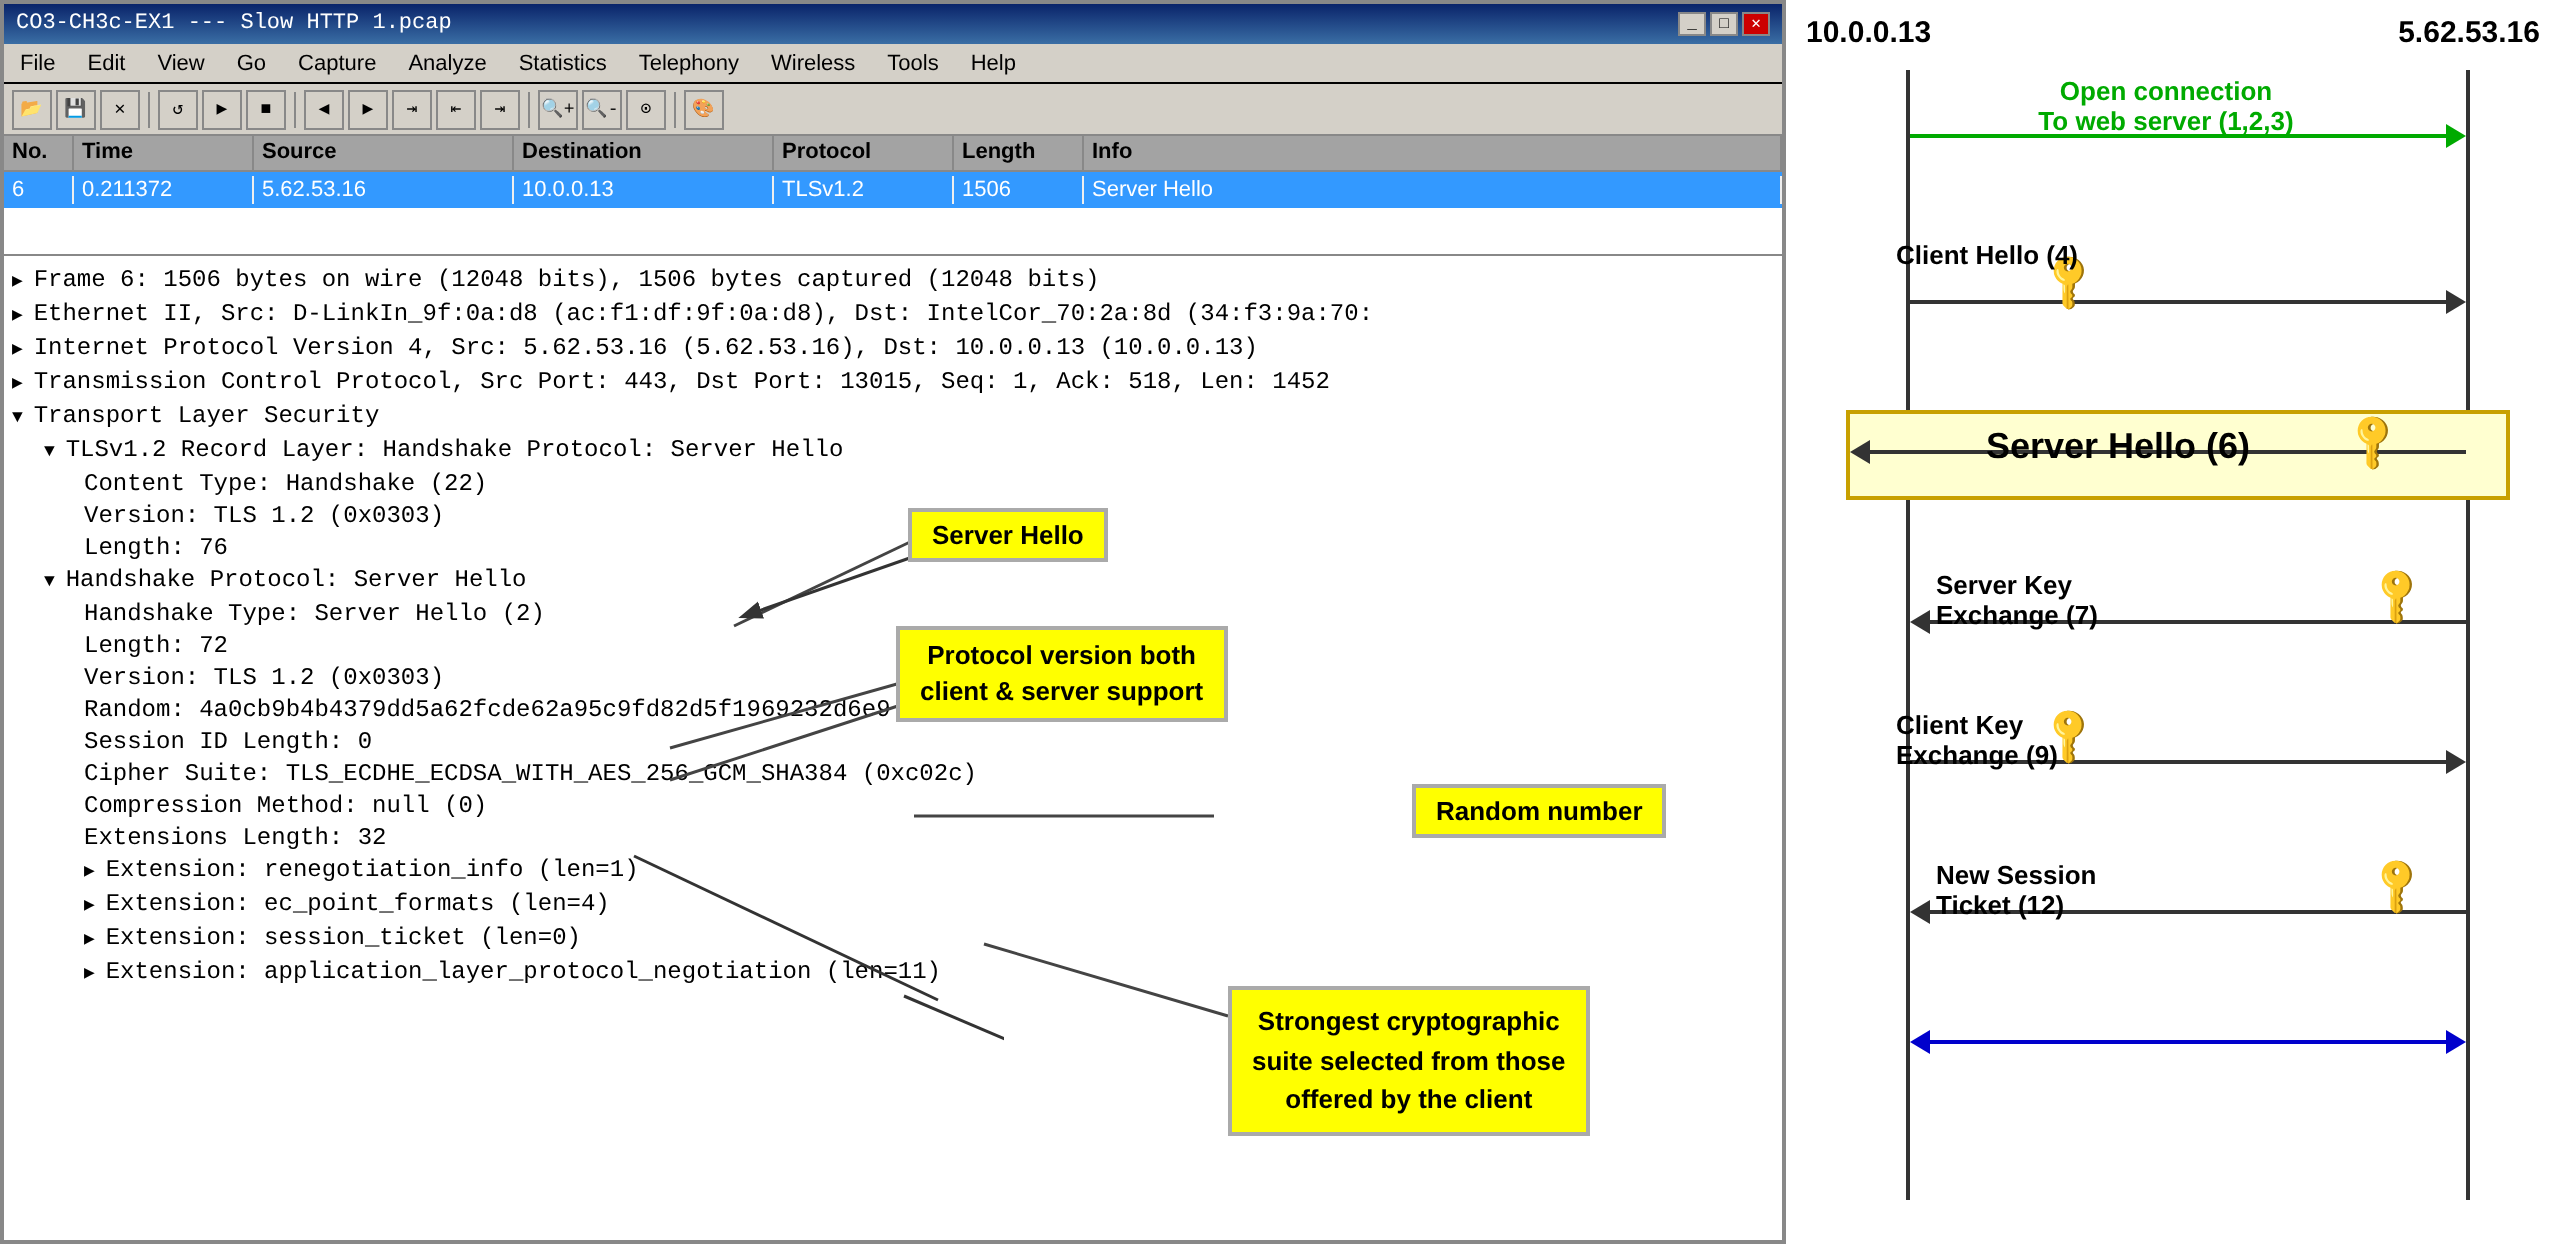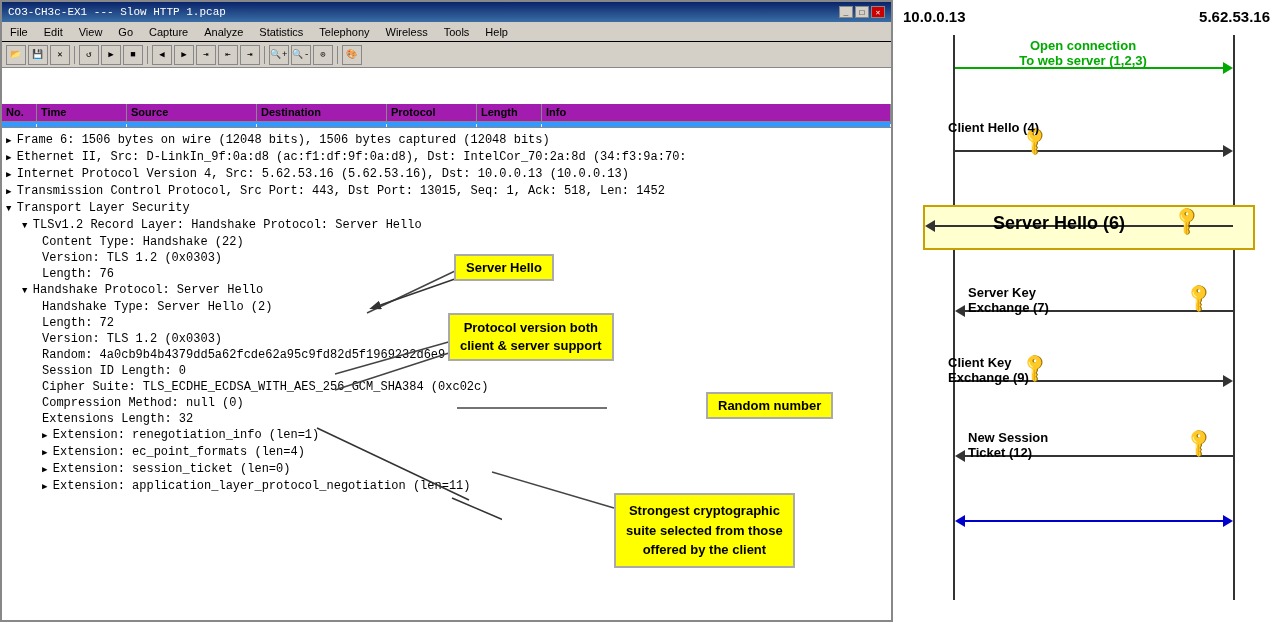--- a/index.html
+++ b/index.html
@@ -133,26 +133,25 @@
     }
 
     #packet-list {
       background: white;
       border-bottom: 1px solid #888;
       height: 60px;
       overflow: hidden;
     }
 
     #packet-list-header {
-      background: #a21caf;
+      background: #a3a3a3;
       display: grid;
       grid-template-columns: 35px 90px 130px 130px 90px 65px auto;
       border-bottom: 1px solid #888;
       height: 18px;
-      margin-top: 36px;
     }
 
     .col-header {
       font-size: 11px;
       font-family: Arial, sans-serif;
       padding: 2px 4px;
       border-right: 1px solid #888;
       font-weight: bold;
     }
 

